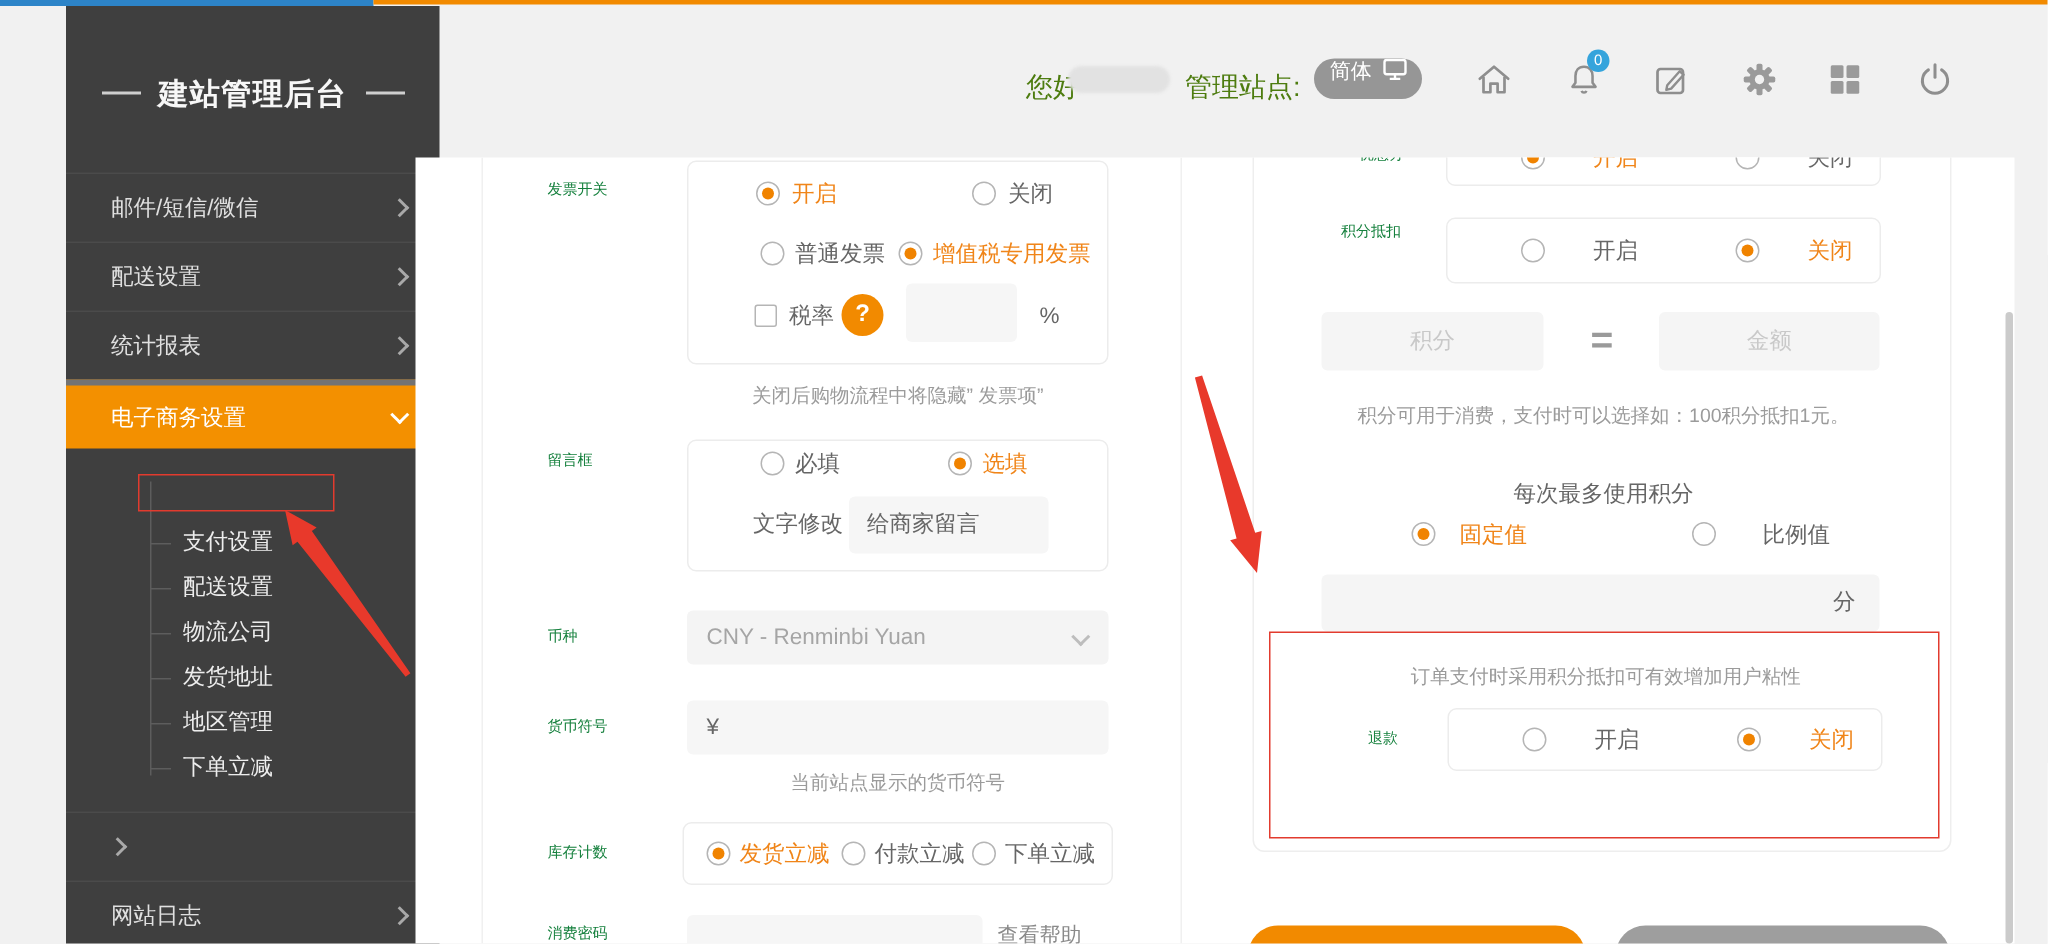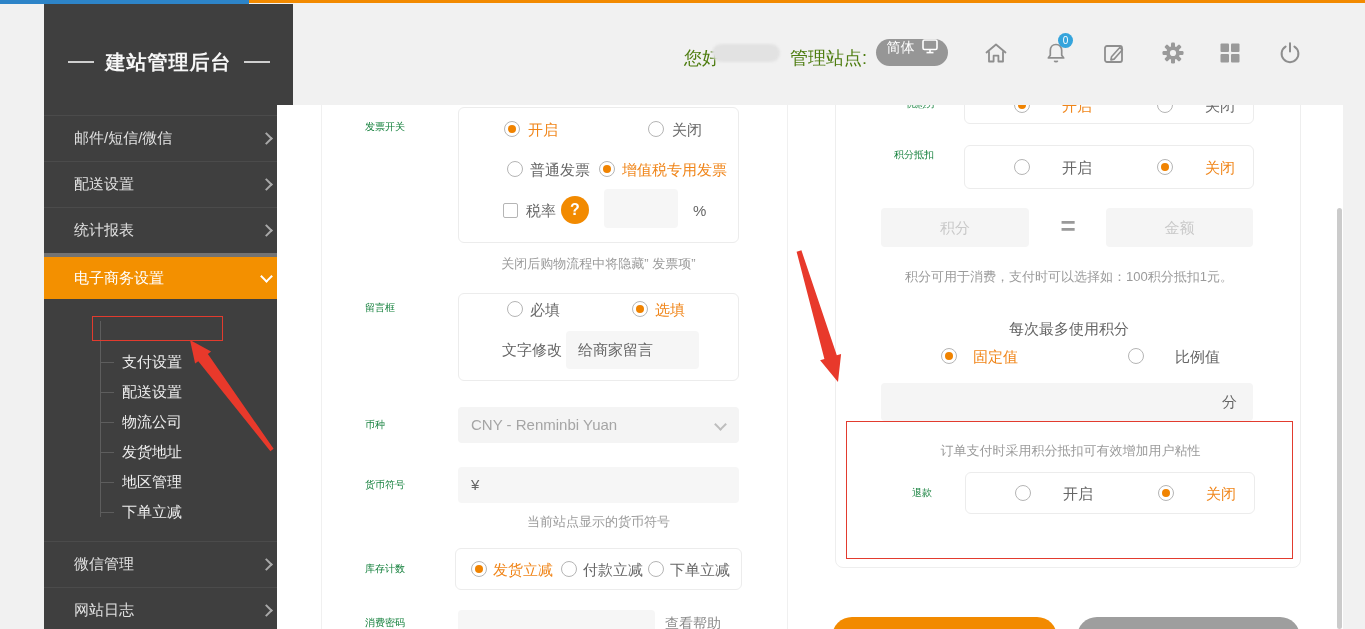--- a/index.html
+++ b/index.html
@@ -87,21 +87,20 @@
     <div class="abs s-item" style="top:76px;"><span>配送设置</span></div>
     <div class="abs s-item" style="top:106px;"><span>物流公司</span></div>
     <div class="abs s-item" style="top:136px;"><span>发货地址</span></div>
     <div class="abs s-item" style="top:166px;"><span>地区管理</span></div>
     <div class="abs s-item" style="top:196px;"><span>下单立减</span></div>
   </div>
 
   <div class="abs hl-box"></div>
 
   <div class="abs m-item" style="top:537px;">
-    <span class="lbl">微信管理</span>
     <span class="chev-r"></span>
   </div>
   <div class="abs m-item" style="top:583px;">
     <span class="lbl">网站日志</span>
     <span class="chev-r"></span>
   </div>
 </div>
 
 <span class="abs h-text" style="left:684px; top:46px;">您好</span>
 <div class="abs blur-pill"></div>

